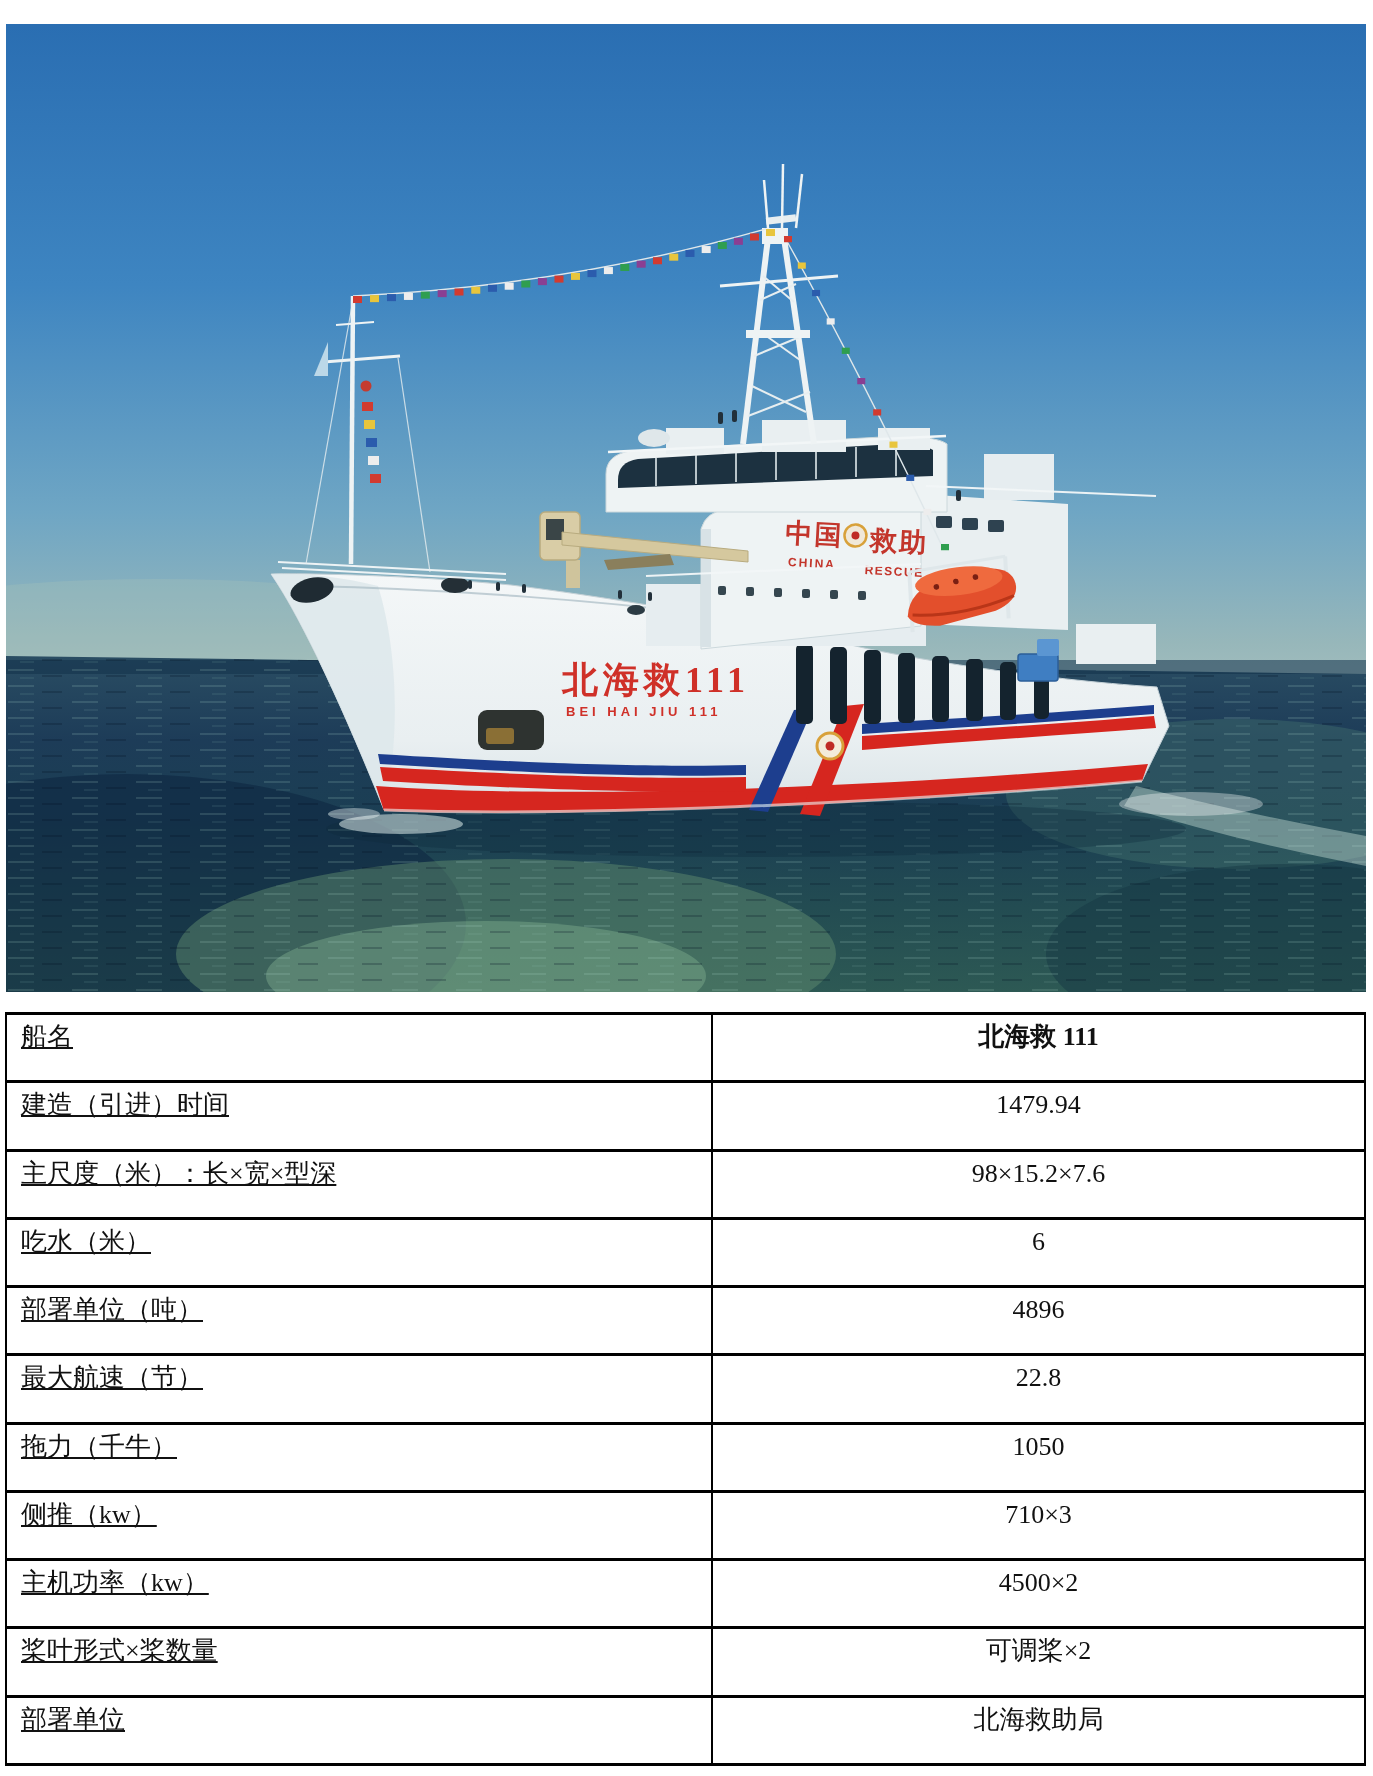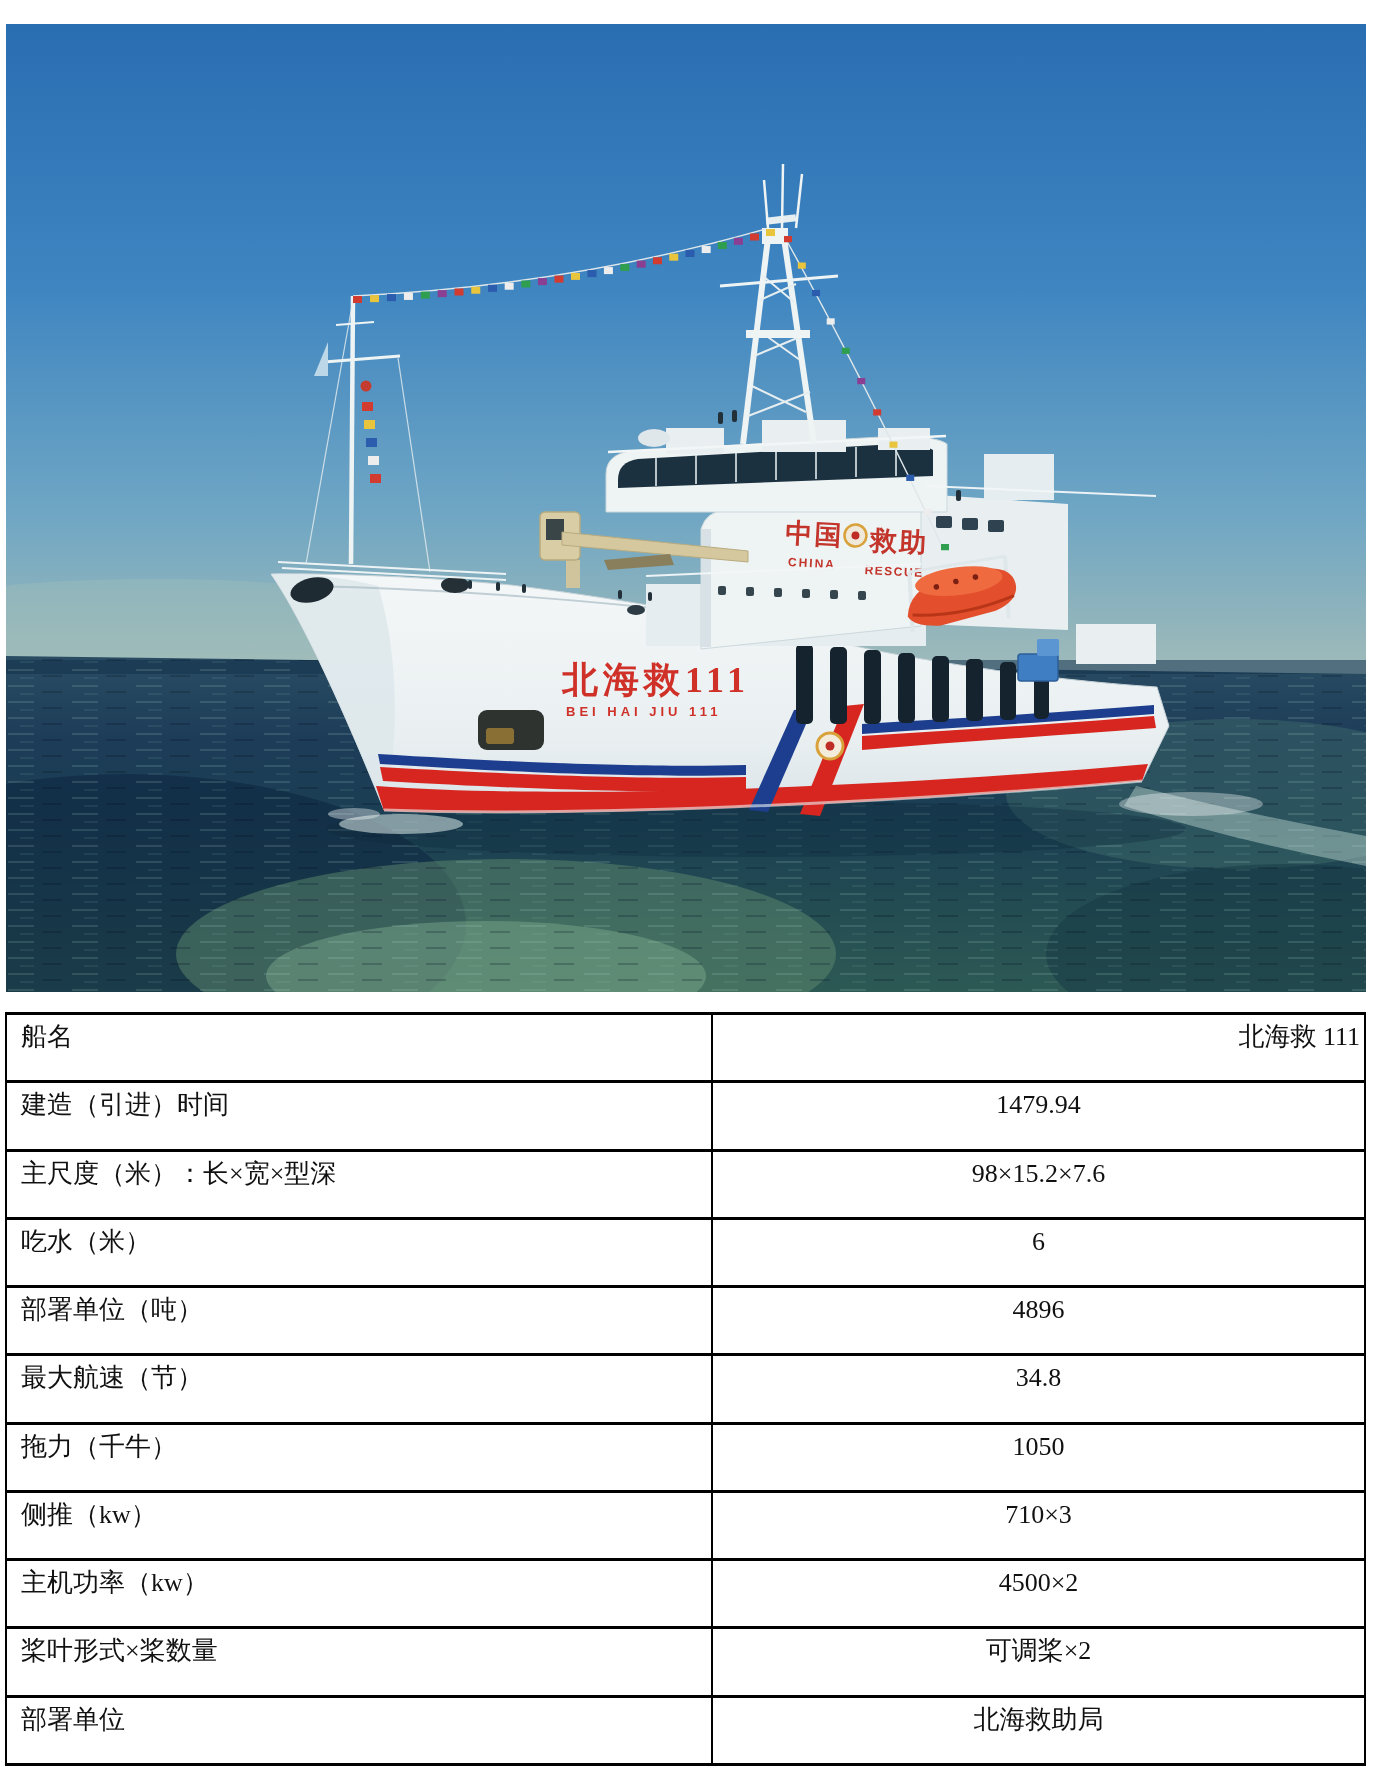--- a/index.html
+++ b/index.html
@@ -5,23 +5,23 @@
   html,body{margin:0;padding:0;background:#fff;}
   .page{position:relative;width:1373px;height:1776px;background:#ffffff;overflow:hidden;
         font-family:"Liberation Serif","DejaVu Serif",serif;}
   .photo{position:absolute;left:6px;top:24px;width:1360px;height:968px;}
   .photo svg{display:block;width:100%;height:100%;}
   .spec-table{position:absolute;left:5px;top:1012px;width:1361px;height:754px;
               border-collapse:collapse;table-layout:fixed;font-size:26px;color:#111;}
   .spec-table td{border-left:2px solid #000;border-right:2px solid #000;
                  border-top:3px solid #000;border-bottom:3px solid #000;
                  height:52px;vertical-align:top;line-height:1.15;overflow:hidden;}
-  .spec-table td.c1{width:682px;text-align:left;padding:7px 8px 0 14px;}
+  .spec-table td.c1{width:682px;text-align:left;padding:7px 8px 0 14px;text-decoration:underline;}
   .spec-table td.c2{text-align:center;padding:7px 4px 0 4px;}
-  .spec-table td.bold{font-weight:normal;text-align:right;}
+  .spec-table td.bold{font-weight:bold;}
 </style>
 </head>
 <body>
 
 <div class="page">
 
   <div class="photo">
     <svg viewBox="0 0 1360 968" preserveAspectRatio="none">
       <defs>
         <linearGradient id="skyGrad" x1="0" y1="0" x2="0" y2="1">
@@ -333,21 +333,21 @@
       <tr>
         <td class="c1">吃水（米）</td>
         <td class="c2">6</td>
       </tr>
       <tr>
         <td class="c1">部署单位（吨）</td>
         <td class="c2">4896</td>
       </tr>
       <tr>
         <td class="c1">最大航速（节）</td>
-        <td class="c2">34.8</td>
+        <td class="c2">22.8</td>
       </tr>
       <tr>
         <td class="c1">拖力（千牛）</td>
         <td class="c2">1050</td>
       </tr>
       <tr>
         <td class="c1">侧推（kw）</td>
         <td class="c2">710×3</td>
       </tr>
       <tr>

